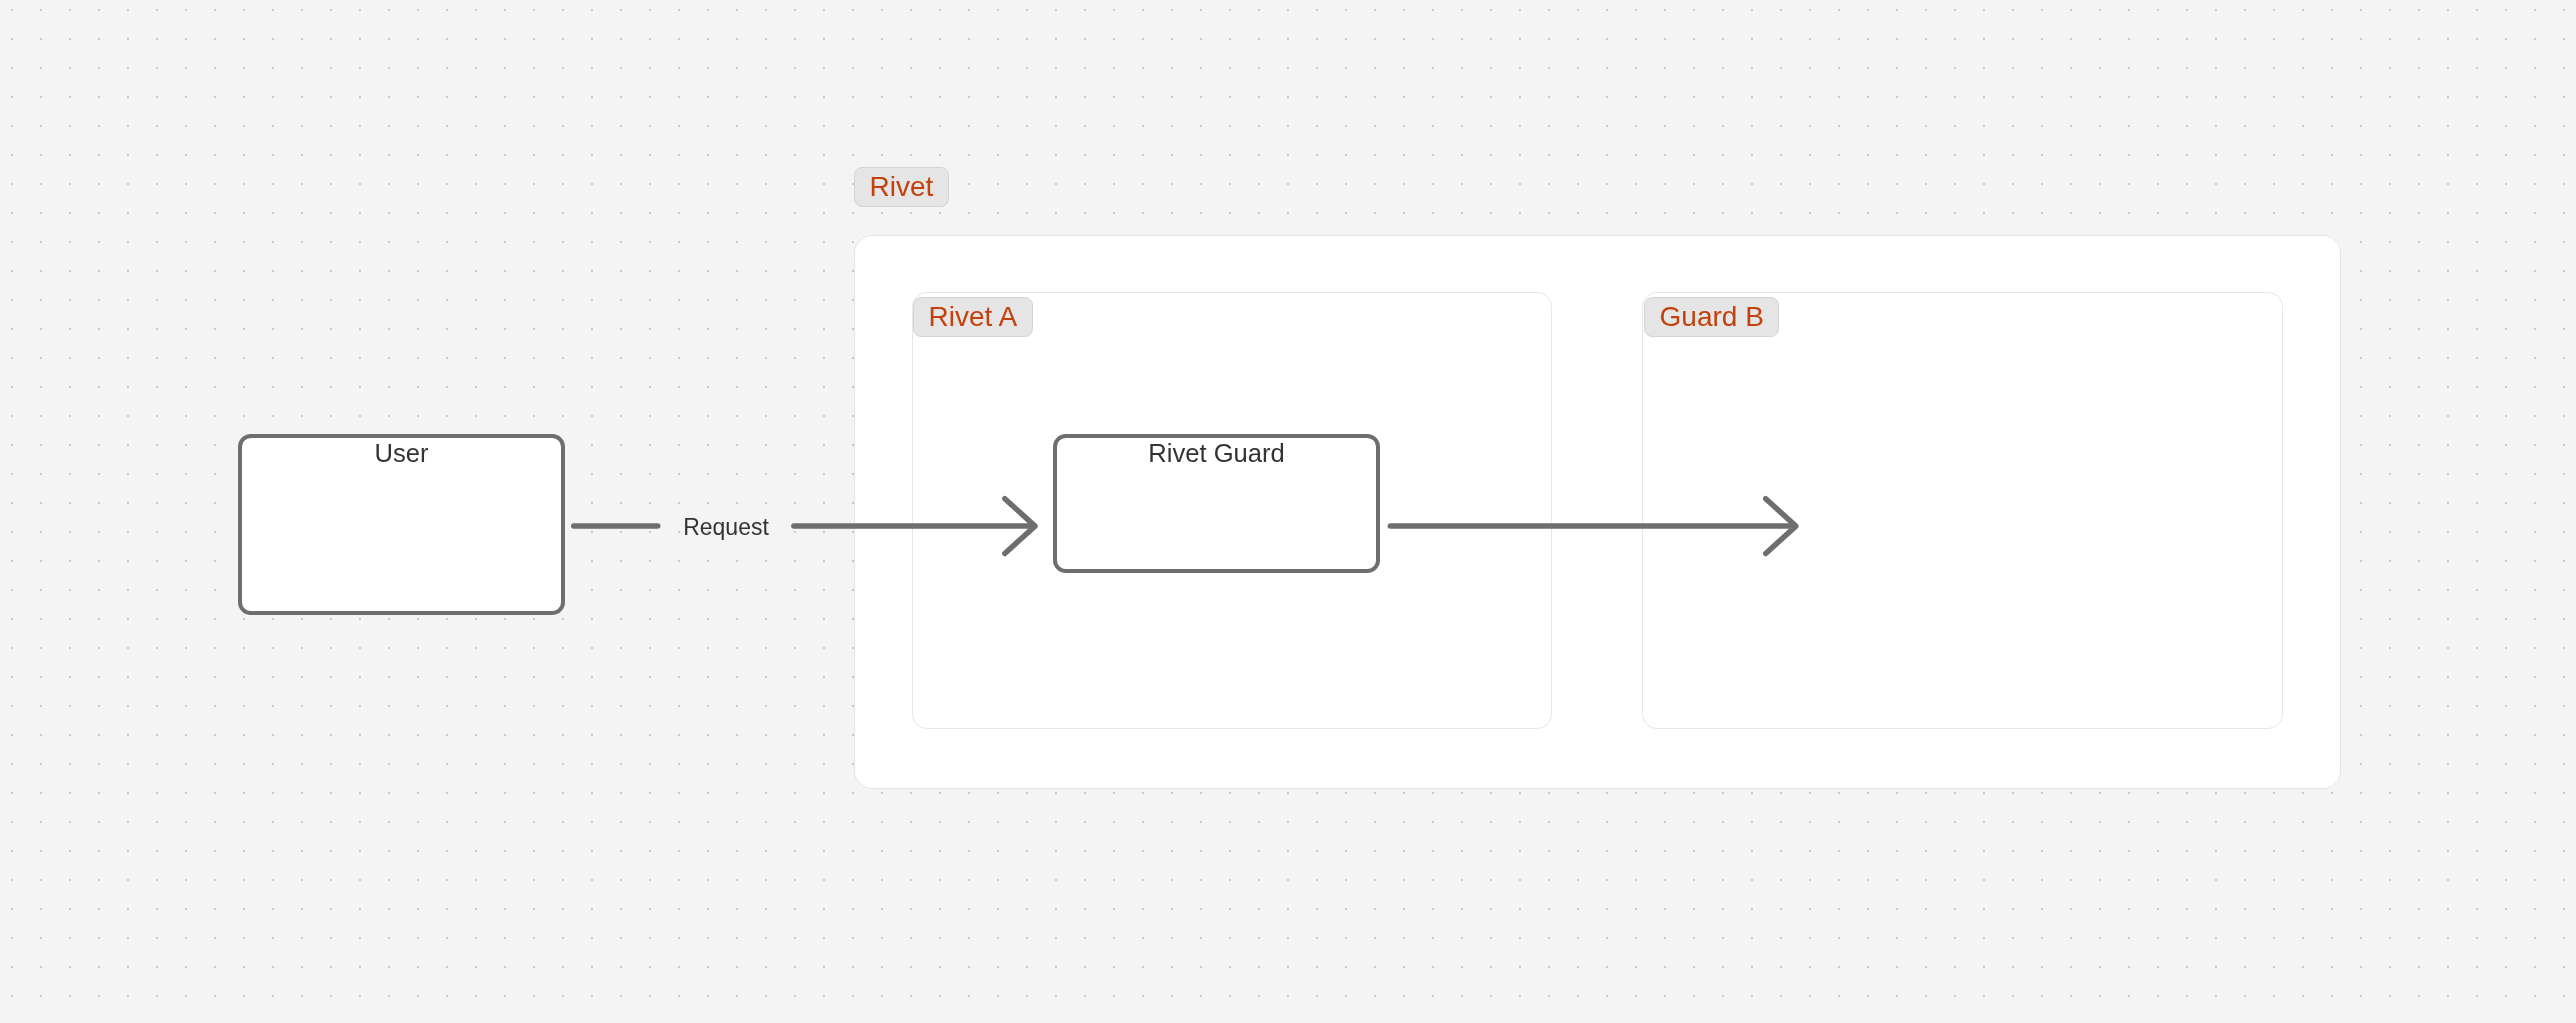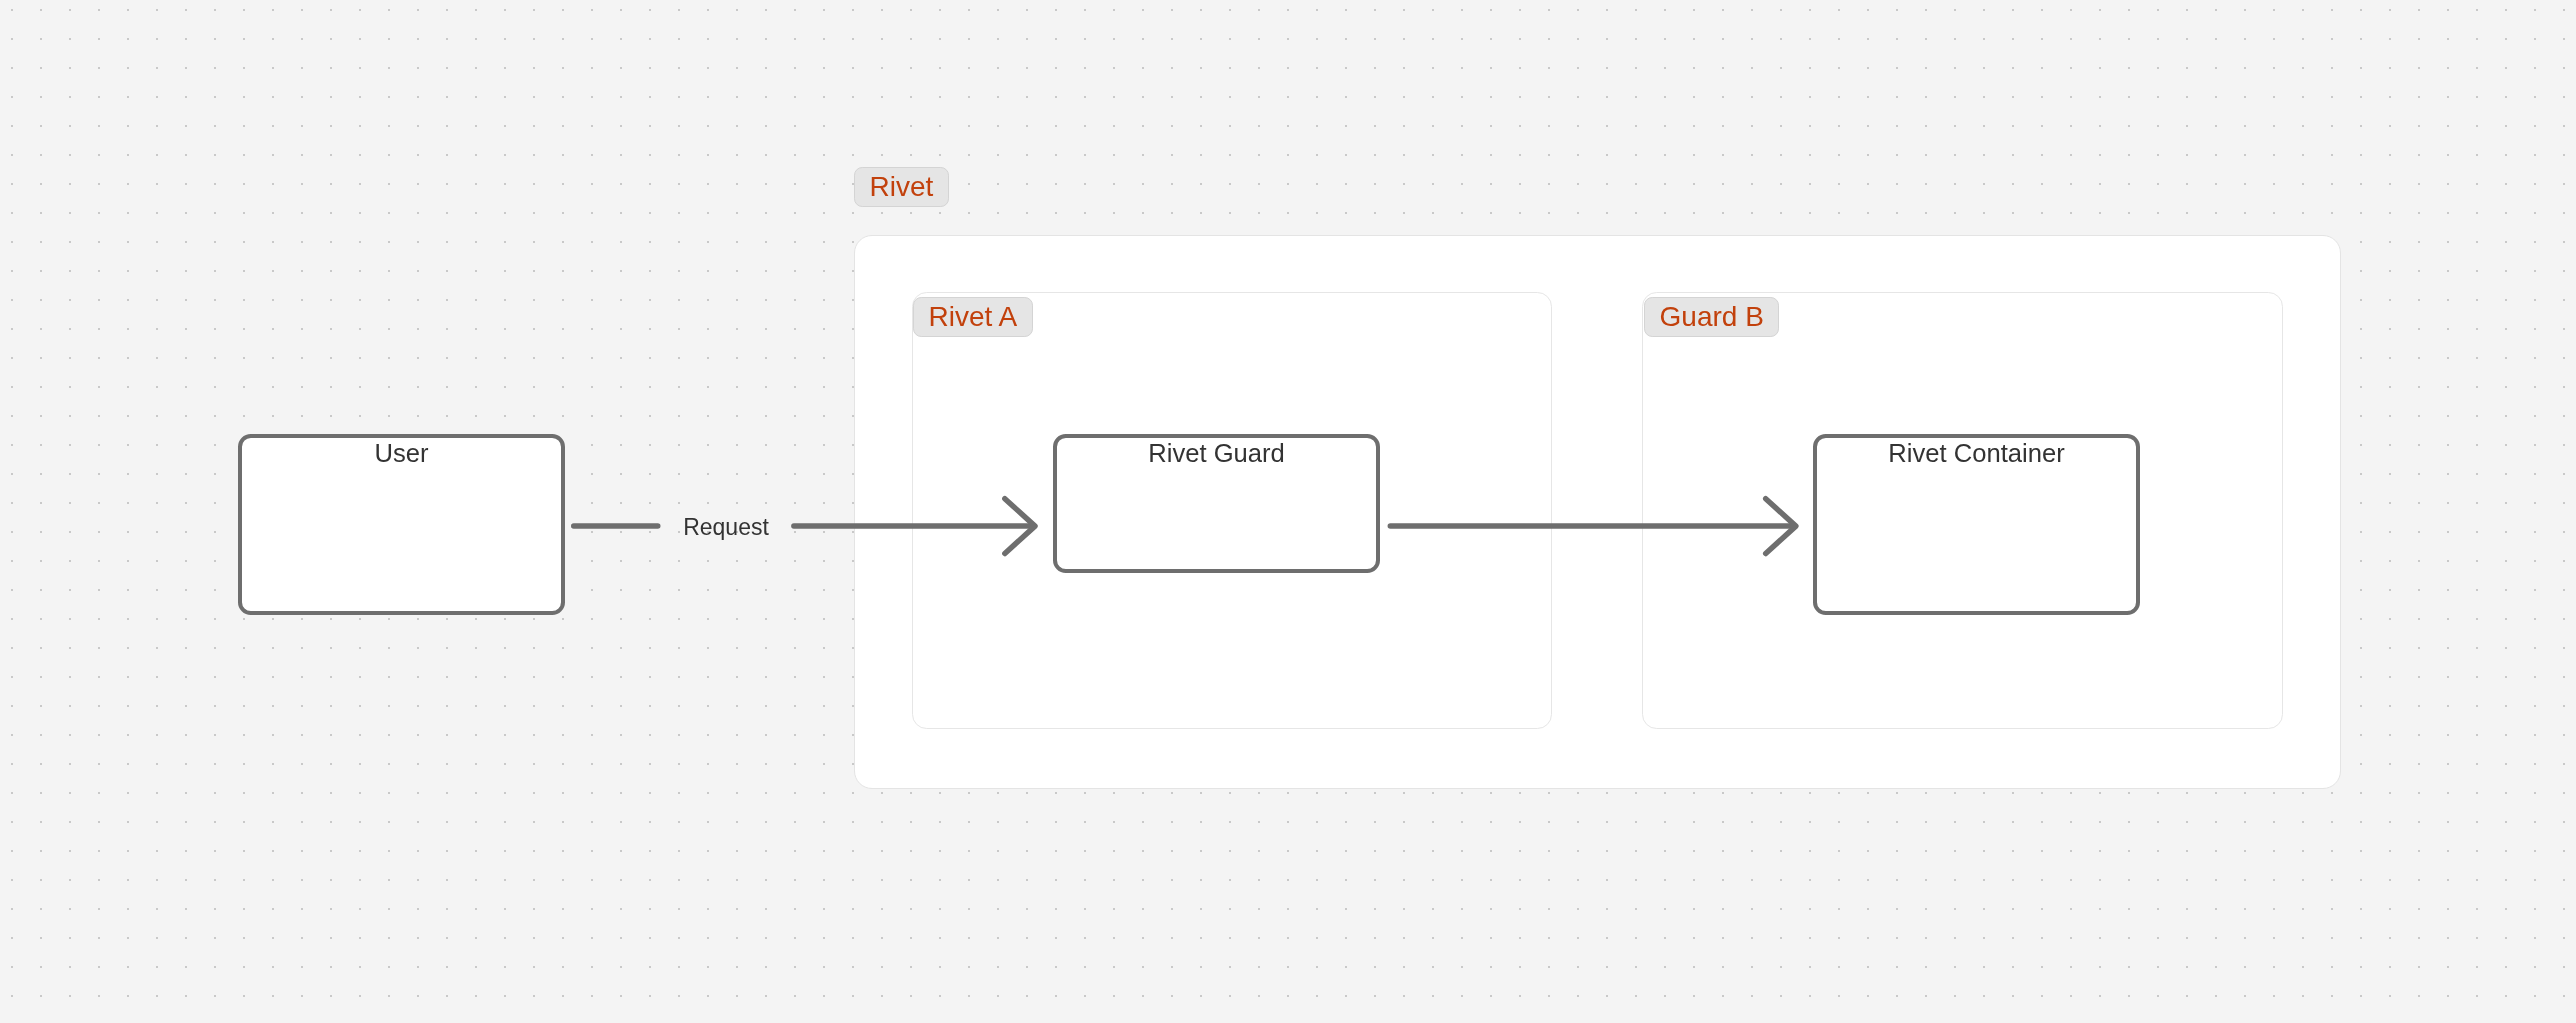--- a/index.html
+++ b/index.html
@@ -134,18 +134,15 @@
   <div class="edge-label" style="left:726px; top:527px;">Request</div>
 
   <div class="node" style="left:238px; top:434px; width:327px; height:181px;">
     <span class="node-label">User</span>
   </div>
 
   <div class="node" style="left:1053px; top:434px; width:327px; height:139px;">
     <span class="node-label">Rivet Guard</span>
   </div>
 
-  <div class="node" style="left:1813px; top:434px; width:327px; height:181px;">
-    <span class="node-label">Rivet Container</span>
-  </div>
 
 </div>
 
 
 </body></html>

